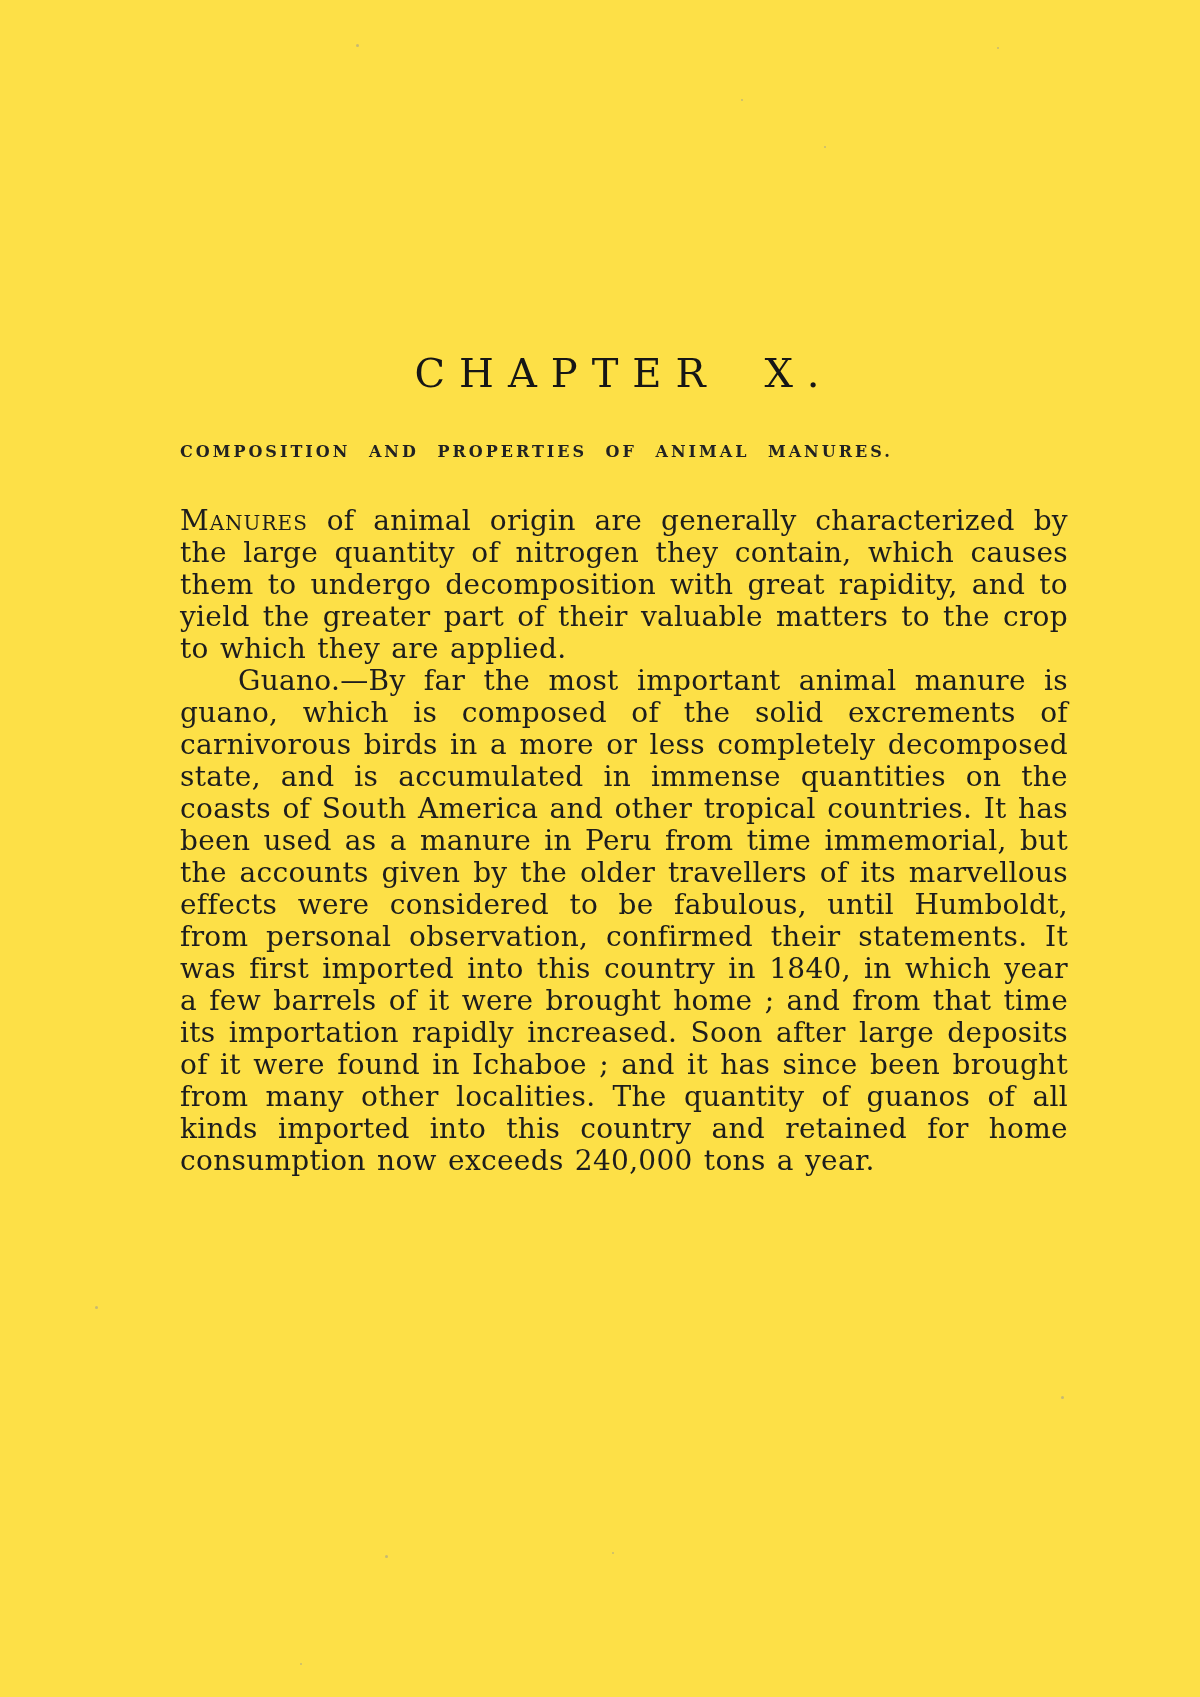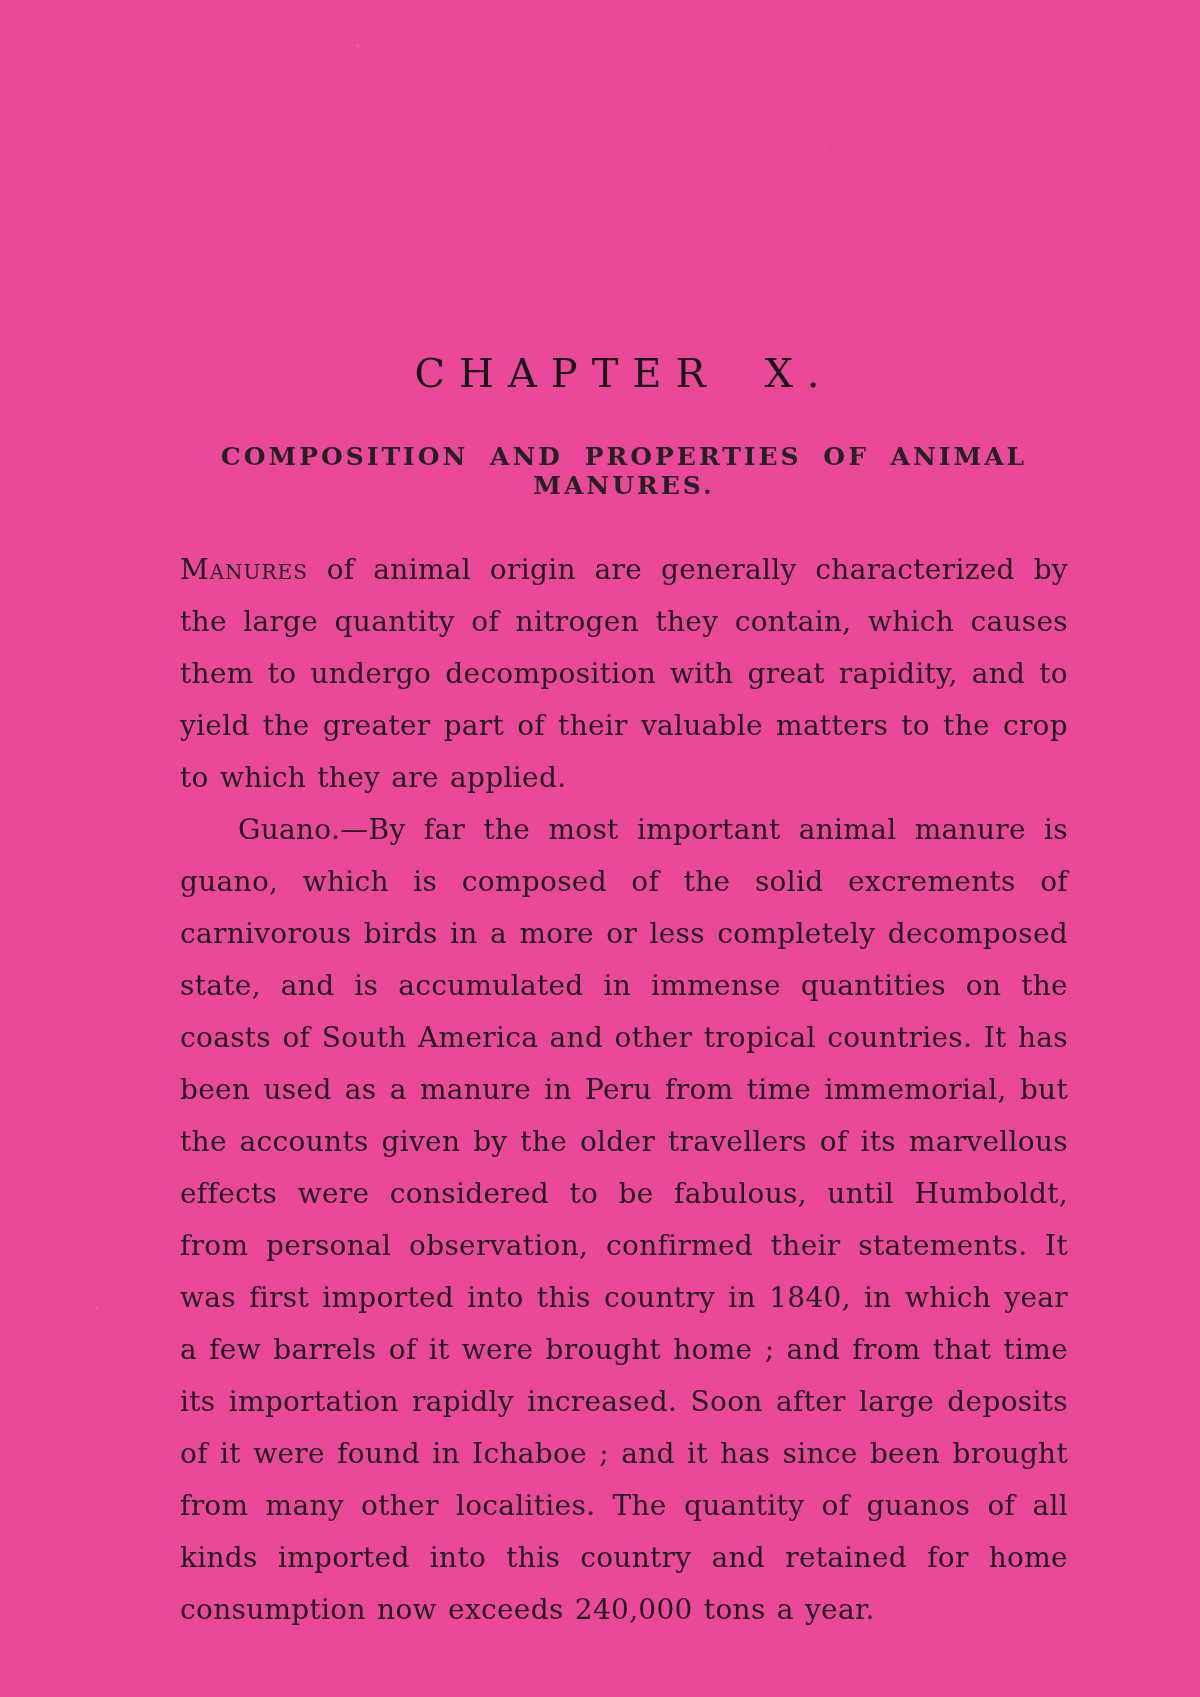--- a/index.html
+++ b/index.html
@@ -5,21 +5,21 @@
   html, body {
     margin: 0;
     padding: 0;
     background: #f6f6f4;
   }
   .sheet {
     position: relative;
     width: 1200px;
     height: 1697px;
     margin: 0 auto;
-    background: #ec4899;
+    background: #fde047;
     color: #1c1c1c;
     font-family: "DejaVu Serif", "Liberation Serif", serif;
     overflow: hidden;
   }
   .content {
     position: absolute;
     left: 180px;
     top: 350px;
     width: 888px;
   }
@@ -27,31 +27,30 @@
     margin: 0 0 46px 0;
     text-align: center;
     font-size: 40px;
     font-weight: 500;
     letter-spacing: 14px;
     word-spacing: 18px;
     color: #161616;
   }
   .chapter-subtitle {
     margin: 0 0 44px 0;
-    text-align: center;
-    font-size: 25px;
+    font-size: 16px;
     font-weight: 600;
     letter-spacing: 3px;
     word-spacing: 10px;
     color: #222;
   }
   .para {
     margin: 0;
     font-size: 28px;
-    line-height: 52px;
+    line-height: 32px;
     text-align: justify;
     letter-spacing: 0.3px;
     word-spacing: 2px;
     color: #1d1d1d;
   }
   .para.indent { text-indent: 58px; }
   .smallcaps { font-variant: small-caps; letter-spacing: 1px; }
   .italic { }
   
   .speck {

